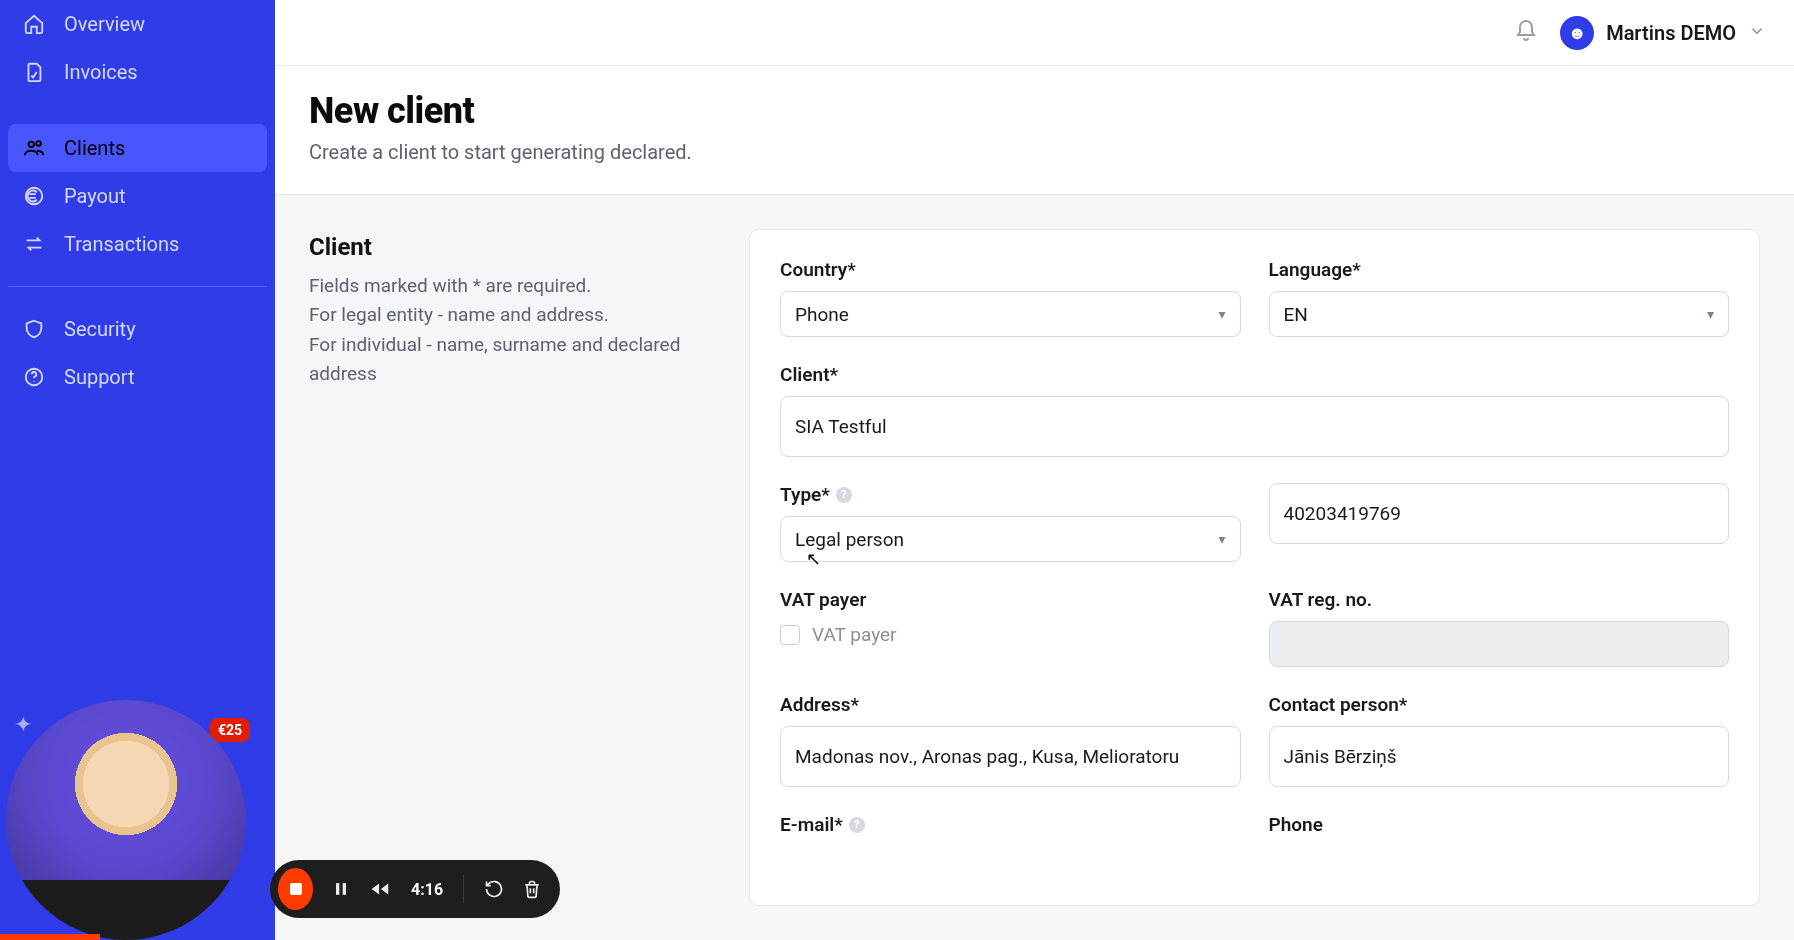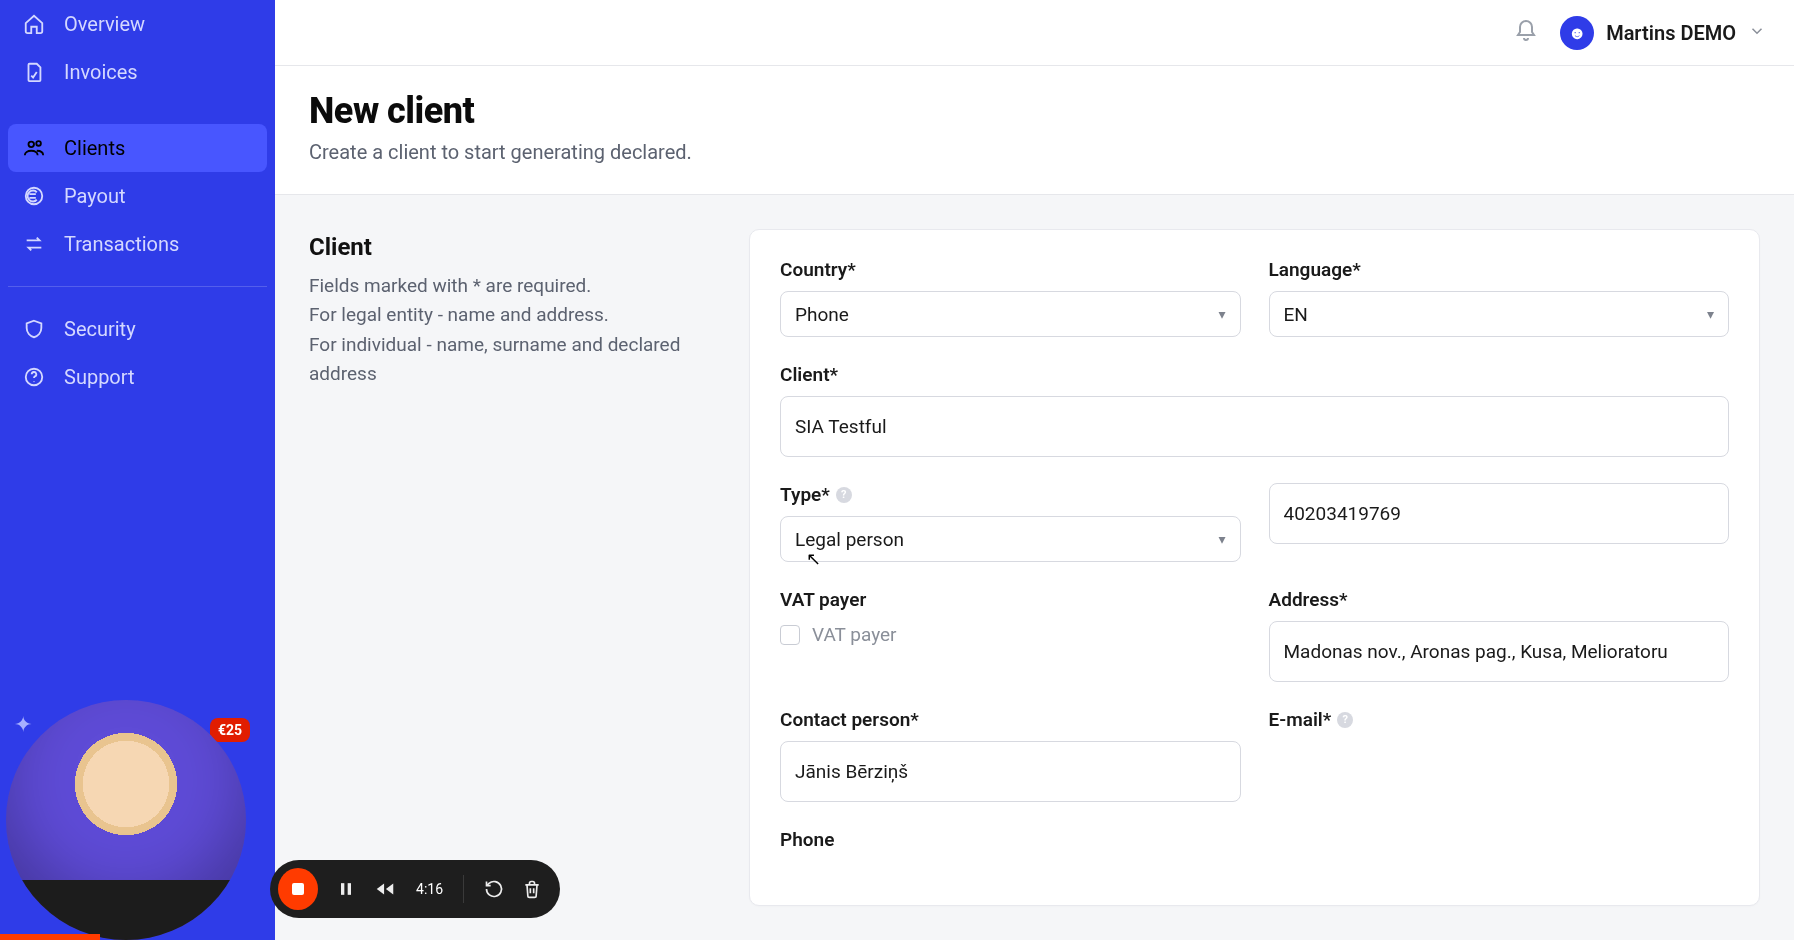--- a/index.html
+++ b/index.html
@@ -295,21 +295,21 @@
     width: 42px; height: 42px;
     border-radius: 50%;
     background: #ff3b00;
     display:flex; align-items:center; justify-content:center;
     cursor:pointer;
   }
   .rec-stop .square {
     width: 12px; height: 12px; background: #fff; border-radius: 2px;
   }
   .rec-ctrl { cursor:pointer; display:flex; align-items:center; color:#ededed; }
-  .rec-time { font-size: 14px; font-weight: 400; margin-left: 2px; }
+  .rec-time { font-size: 16px; font-weight: 700; margin-left: 2px; }
   .rec-divider { width:1px; height:28px; background:#3a3a3a; margin:0 2px; }
 </style>
 </head>
 <body>
 
 <div class="app">
 
   <aside class="sidebar">
 
     <nav class="nav">
@@ -471,20 +471,24 @@
           </div>
 
           <div class="field">
             <div class="label">VAT payer</div>
             <div class="checkbox-row">
               <span class="checkbox-box"></span>
               <span>VAT payer</span>
             </div>
           </div>
 
+          <div class="field">
+            <div class="label">VAT reg. no.</div>
+            <div class="control disabled"></div>
+          </div>
 
           <div class="field">
             <div class="label">Address*</div>
             <input class="text" value="Madonas nov., Aronas pag., Kusa, Melioratoru" style="">
           </div>
 
           <div class="field">
             <div class="label">Contact person*</div>
             <input class="text" value="Jānis Bērziņš" style="">
           </div>

